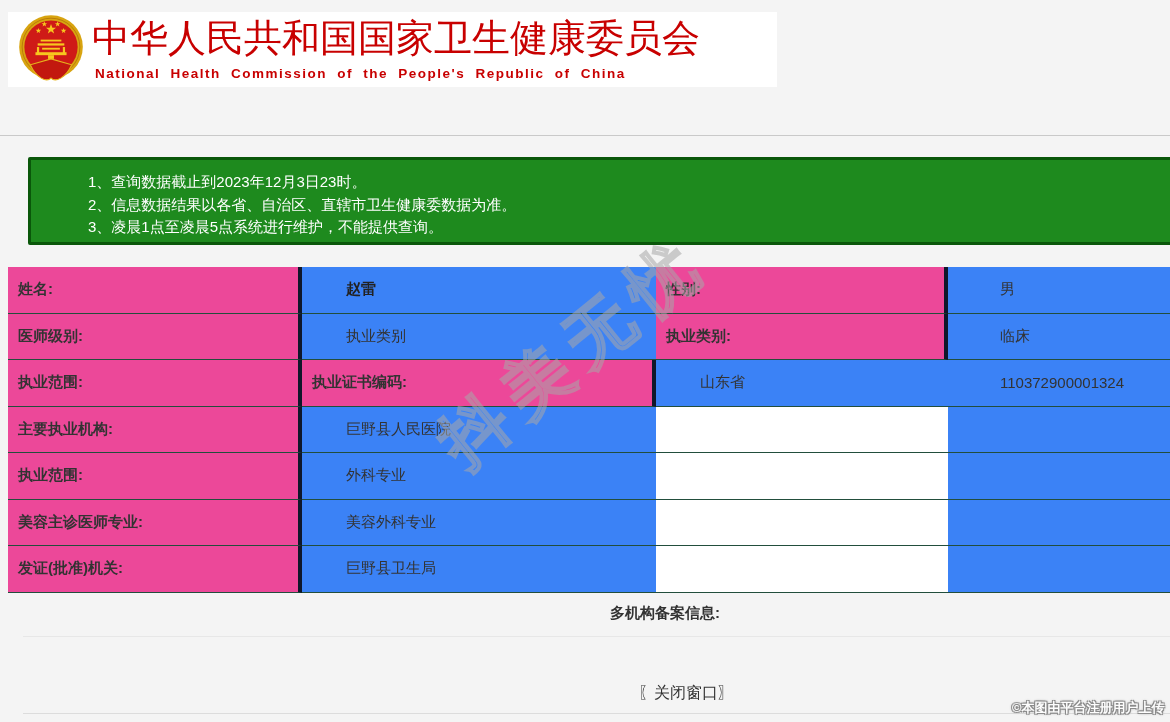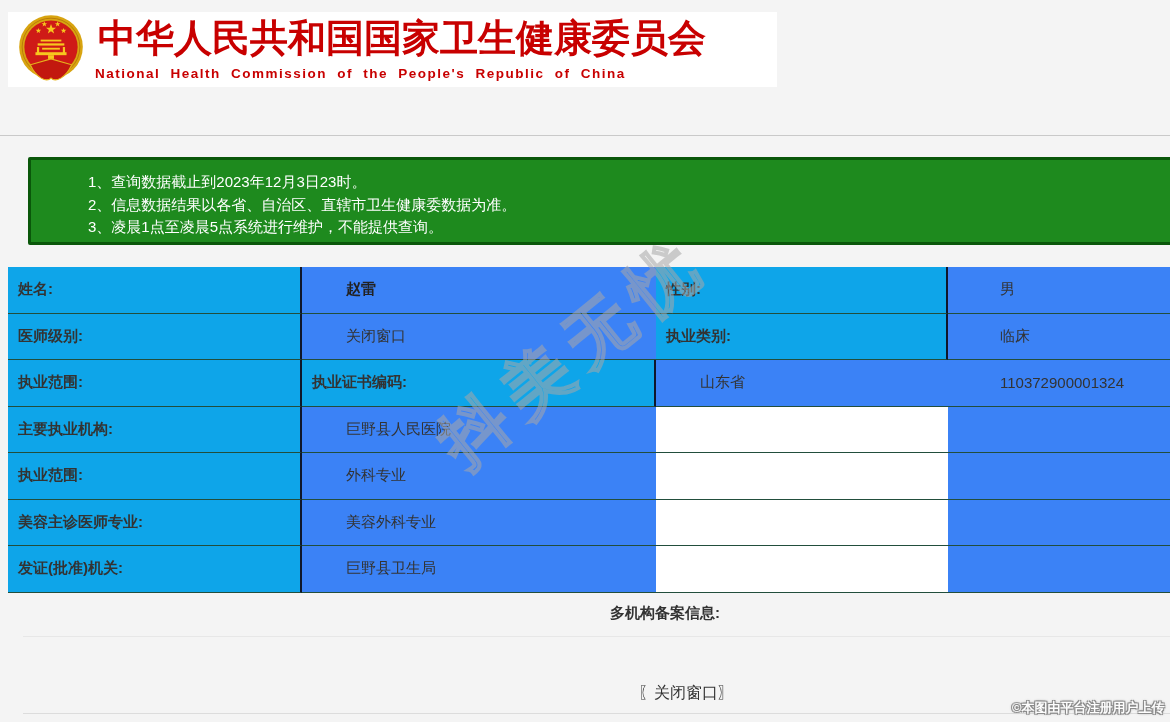--- a/index.html
+++ b/index.html
@@ -7,41 +7,41 @@
     width:1170px;height:722px;overflow:hidden;
     background:#f4f4f4;
     font-family:"Liberation Sans","DejaVu Sans",sans-serif;
     position:relative;
   }
   #page{position:relative;width:1350px;height:722px;background:#f4f4f4;}
 
   
   .banner{position:absolute;left:8px;top:12px;width:769px;height:75px;background:#ffffff;}
   .emblem{position:absolute;left:6px;top:0px;width:74px;height:76px;}
-  .title-cn{position:absolute;left:90px;top:4px;font-size:38px;line-height:44px;font-weight:bold;color:#c80000;white-space:nowrap;letter-spacing:0px;}
+  .title-cn{position:absolute;left:84px;top:4px;font-size:38px;line-height:44px;font-weight:normal;color:#c80000;white-space:nowrap;letter-spacing:0px;}
   .title-en{position:absolute;left:87px;top:54px;font-size:13.5px;line-height:15px;font-weight:bold;color:#c80000;letter-spacing:1.5px;word-spacing:5px;white-space:nowrap;}
 
   .top-divider{position:absolute;left:0;top:135px;width:1350px;height:1px;background:#c9c9c9;}
 
   
   .notice{
     position:absolute;left:28px;top:157px;width:1322px;height:88px;box-sizing:border-box;
     background:#1e8a1e;border:3px solid #0a570a;border-radius:2px;
     color:#ffffff;font-size:15px;line-height:22.5px;
     padding:11px 0 0 57px;
   }
 
   
   .info-table{
     position:absolute;left:8px;top:267px;width:1334px;
     display:grid;grid-template-columns:294px 354px 292px 394px;grid-auto-rows:46.5px;
   }
   .cell{box-sizing:border-box;border-bottom:1px solid #224e3c;display:flex;align-items:center;
         font-size:15px;color:#333;background:#3b82f6;overflow:hidden;white-space:nowrap;}
-  .cell-label{background:#0ea5e9;padding-left:10px;font-weight:bold;border-right:2px solid #0f172a;}
+  .cell-label{background:#ec4899;padding-left:10px;font-weight:bold;border-right:4px solid #0f172a;}
   .cell-label.plain{background:#ffffff;border-right:none;}
   .cell-value{padding-left:44px;}
   .cell-value2{padding-left:52px;}
   .strong{font-weight:bold;color:#222;}
 
   
   .big-watermark{position:absolute;left:254px;top:192px;z-index:5;pointer-events:none;}
 
   
   .multi-org{position:absolute;left:0;top:604px;width:1330px;text-align:center;font-size:15px;font-weight:bold;color:#333;}
@@ -94,21 +94,21 @@
   </div>
 
   <div class="info-table">
 
     <div class="cell cell-label">姓名:</div>
     <div class="cell cell-value strong">赵雷</div>
     <div class="cell cell-label">性别:</div>
     <div class="cell cell-value2">男</div>
 
     <div class="cell cell-label">医师级别:</div>
-    <div class="cell cell-value">关闭窗口</div>
+    <div class="cell cell-value">执业类别</div>
     <div class="cell cell-label">执业类别:</div>
     <div class="cell cell-value2">临床</div>
 
     <div class="cell cell-label">执业范围:</div>
     <div class="cell cell-label">执业证书编码:</div>
     <div class="cell cell-value">山东省</div>
     <div class="cell cell-value2">110372900001324</div>
 
     <div class="cell cell-label">主要执业机构:</div>
     <div class="cell cell-value">巨野县人民医院</div>

